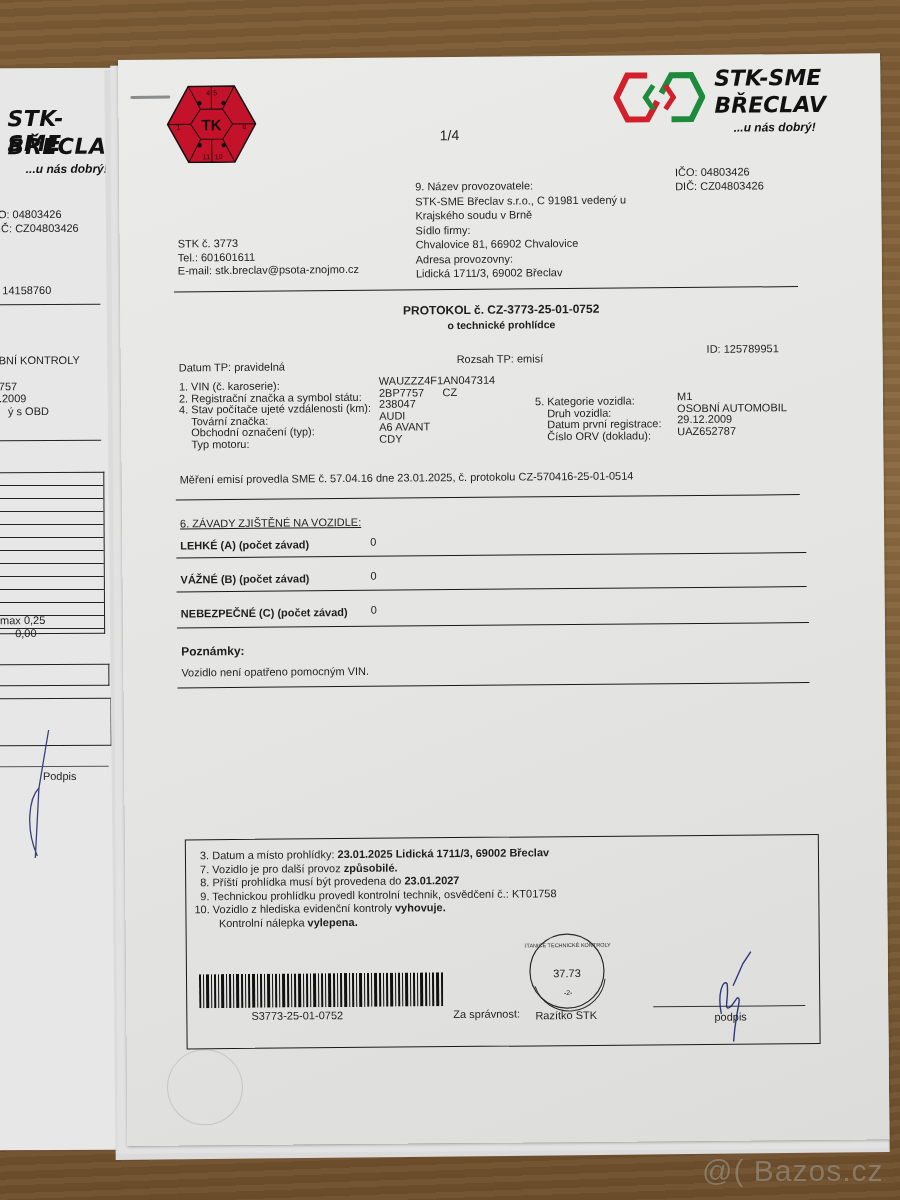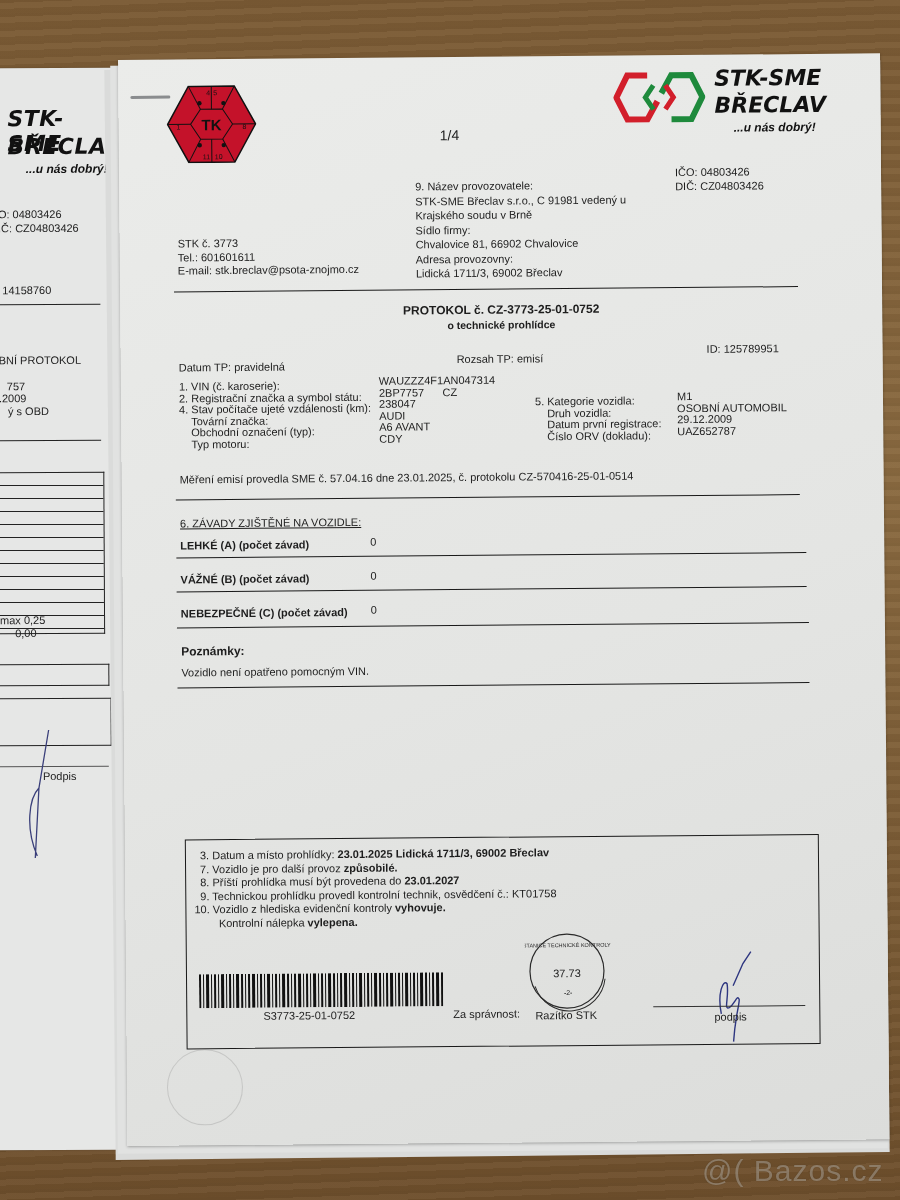--- a/index.html
+++ b/index.html
@@ -55,21 +55,21 @@
     .vt { position:absolute; font-size:11px; line-height:11.5px; white-space:nowrap; }
     .defects-head { position:absolute; left:58px; top:458px; font-size:11px; text-decoration:underline; }
     .def-label { position:absolute; left:58px; font-size:11px; font-weight:bold; }
     .def-val { position:absolute; left:248px; font-size:11px; }
     .notes-label { position:absolute; left:58px; top:585px; font-size:12px; font-weight:bold; }
     .notes-text { position:absolute; left:58px; top:607px; font-size:11px; }
     .result-box { position:absolute; left:60px; top:780px; width:632px; height:208px; border:1.3px solid #1a1a1a; }
     .result-lines { position:absolute; left:14px; top:9px; font-size:11px; line-height:13.5px; }
     .result-lines b { font-weight:bold; }
     .barcode { position:absolute; left:12px; top:134px; width:244px; height:34px; }
-    .barcode-num { position:absolute; left:76px; top:170px; font-size:11px; }
+    .barcode-num { position:absolute; left:64px; top:170px; font-size:11px; }
     .correctness { position:absolute; left:266px; top:170px; font-size:11px; }
     .stamp { position:absolute; left:338px; top:94px; width:86px; height:82px; }
     .stamp-label { position:absolute; left:348px; top:172px; font-size:11px; }
     .sig-line { position:absolute; left:466px; top:170px; width:152px; height:1px; background:#333; }
     .sig-label { position:absolute; left:527px; top:175px; font-size:11px; }
     .sig { position:absolute; left:526px; top:108px; width:50px; height:100px; }
     .faint-stamp { position:absolute; left:40px; top:990px; width:74px; height:74px; border:1.3px solid rgba(120,120,120,0.25); border-radius:50%; }
     .watermark {
       position:absolute; left:702px; top:1154px; font-size:30px; color:rgba(210,200,185,0.45);
       font-family:"Liberation Sans", sans-serif; letter-spacing:1px;
@@ -82,22 +82,22 @@
 <div class="wood-grain"></div>
 
 <div class="back-page">
   <div class="back-logo-1" style="left:30px;top:38px;">STK-SME</div>
   <div class="back-logo-2" style="left:30px;top:66px;">BŘECLAV</div>
   <div class="back-slogan" style="left:48px;top:94px;">...u nás dobrý!</div>
   <div class="bp-text" style="left:20px;top:140px;">O: 04803426</div>
   <div class="bp-text" style="left:20px;top:154px;">IČ: CZ04803426</div>
   <div class="bp-text" style="left:24px;top:216px;">14158760</div>
   <div class="bp-line" style="top:236px;width:122px;"></div>
-  <div class="bp-text" style="left:20px;top:286px;">BNÍ PROTOKOL</div>
-  <div class="bp-text" style="left:20px;top:312px;padding-left:8px;">757</div>
+  <div class="bp-text" style="left:20px;top:286px;">BNÍ KONTROLY</div>
+  <div class="bp-text" style="left:20px;top:312px;">757</div>
   <div class="bp-text" style="left:20px;top:324px;">.2009</div>
   <div class="bp-text" style="left:29px;top:337px;">ý s OBD</div>
   <div class="bp-line" style="top:372px;width:122px;"></div>
 
   <div class="bp-box" style="top:404px;width:124px;height:160px;background:repeating-linear-gradient(180deg,transparent 0 12px,#222 12px 13px);"></div>
   <div class="bp-text" style="left:20px;top:546px;text-align:right;">max 0,25</div>
   <div class="bp-text" style="left:35px;top:559px;">0,00</div>
   <div class="bp-box" style="top:596px;width:128px;height:20px;"></div>
   <div class="bp-box" style="top:630px;width:130px;height:46px;"></div>
   <div class="bp-line" style="top:698px;width:128px;background:#555;"></div>

